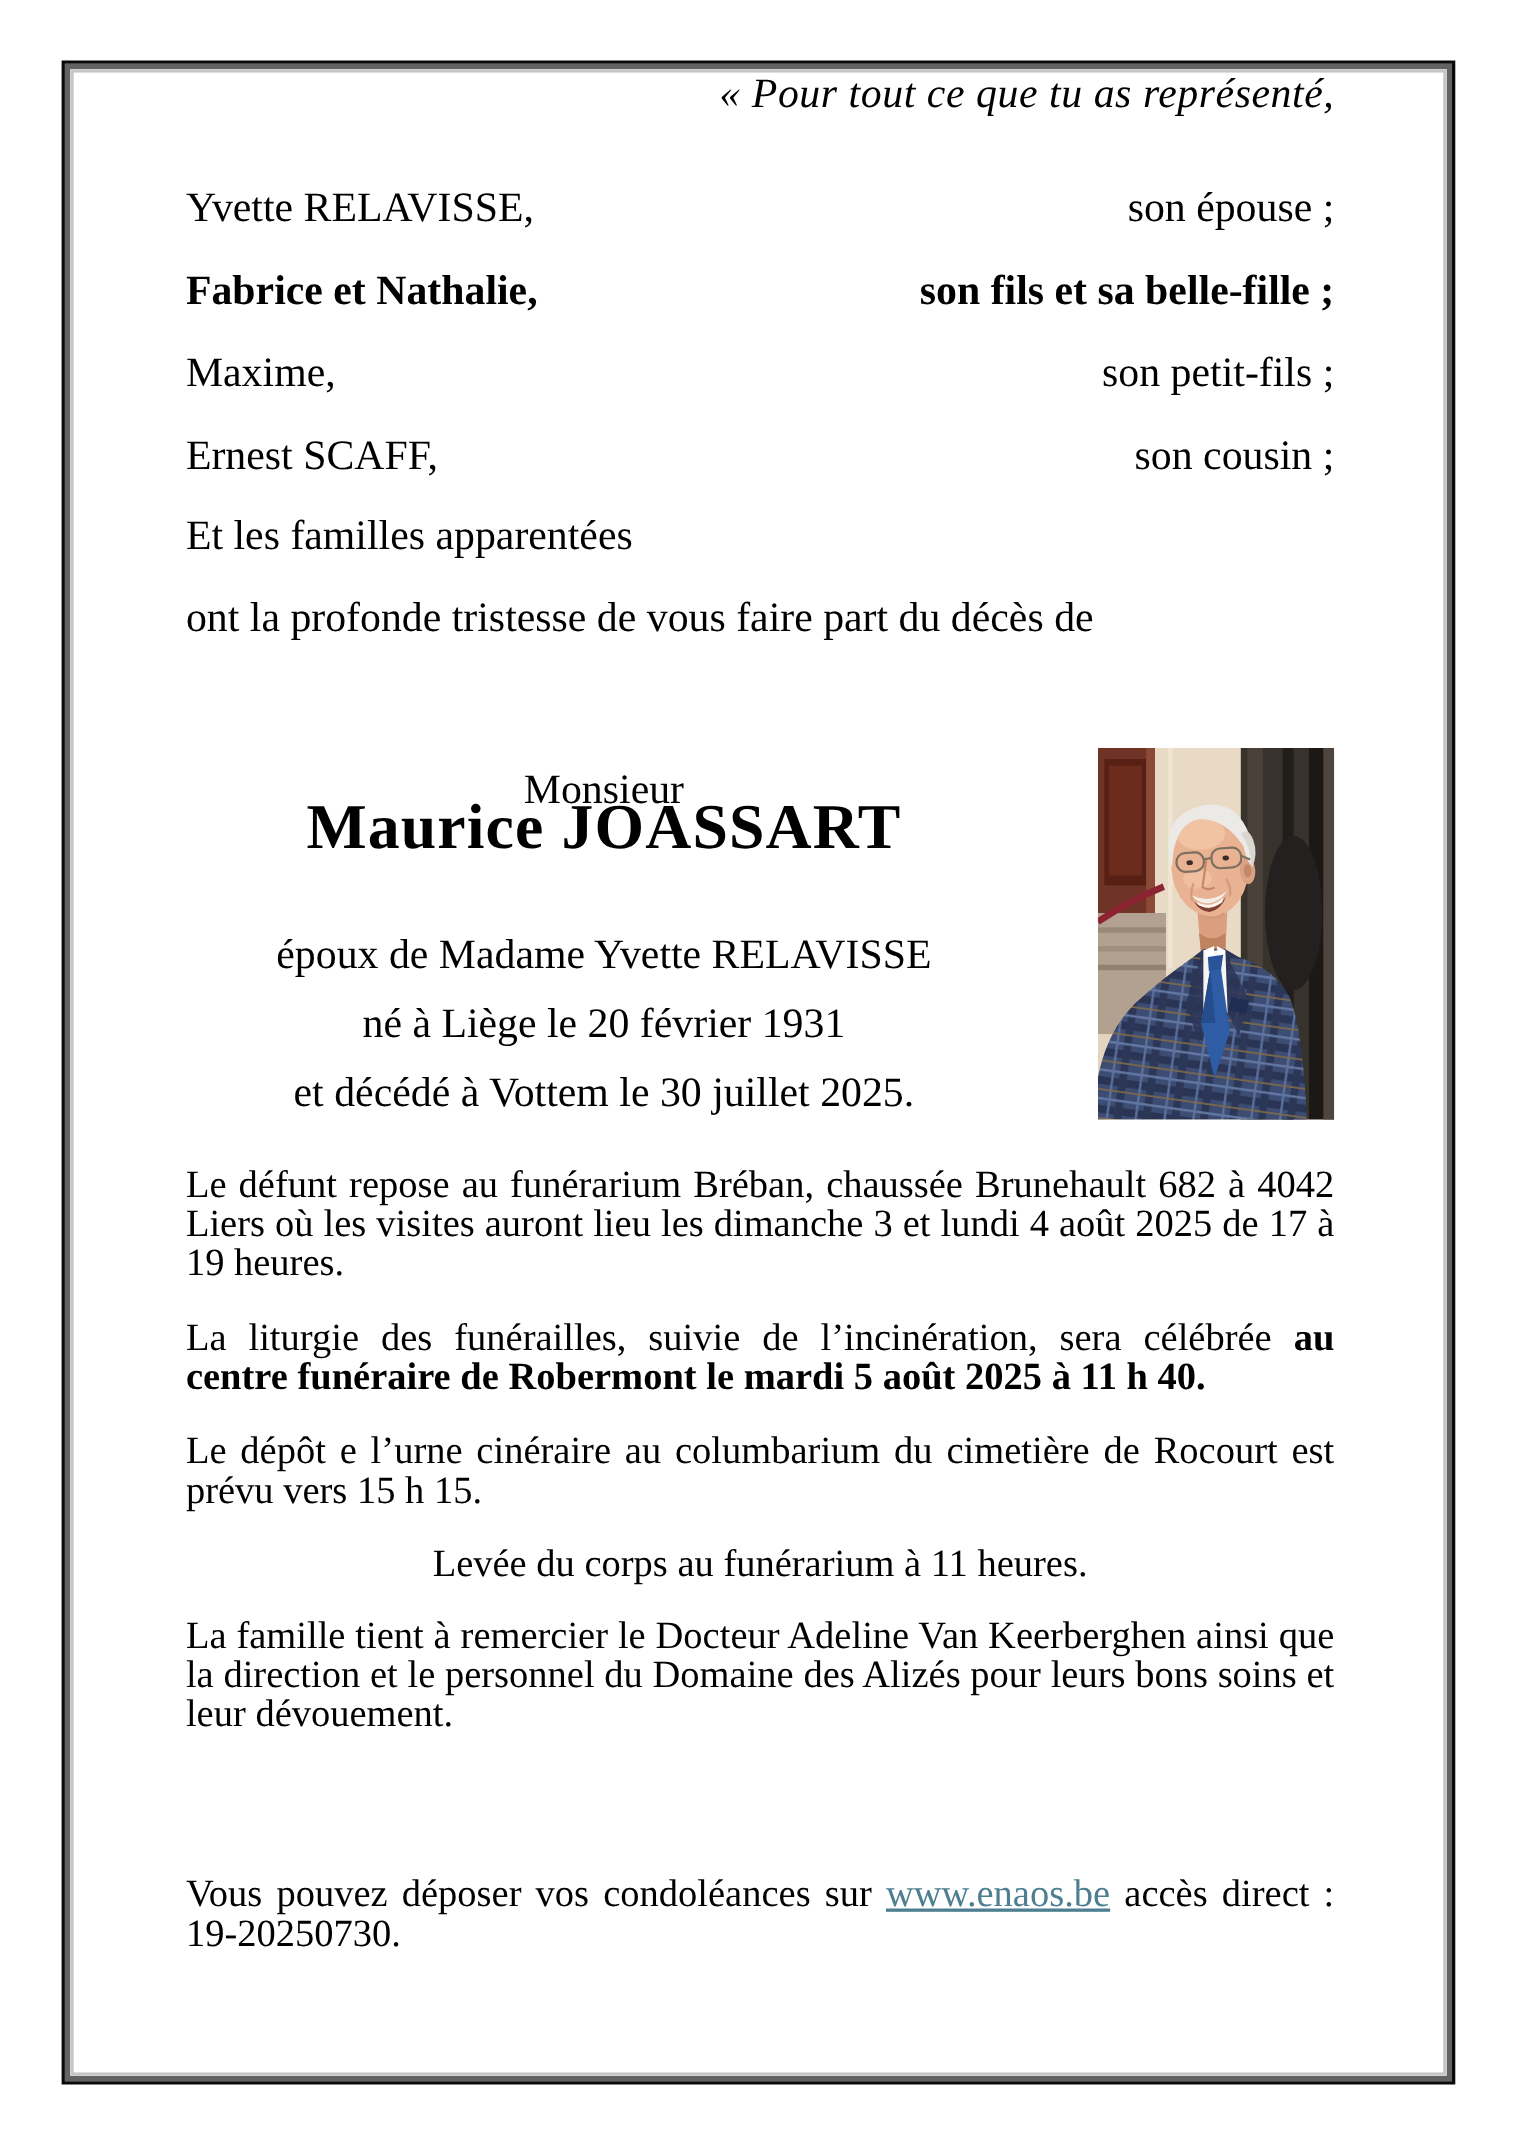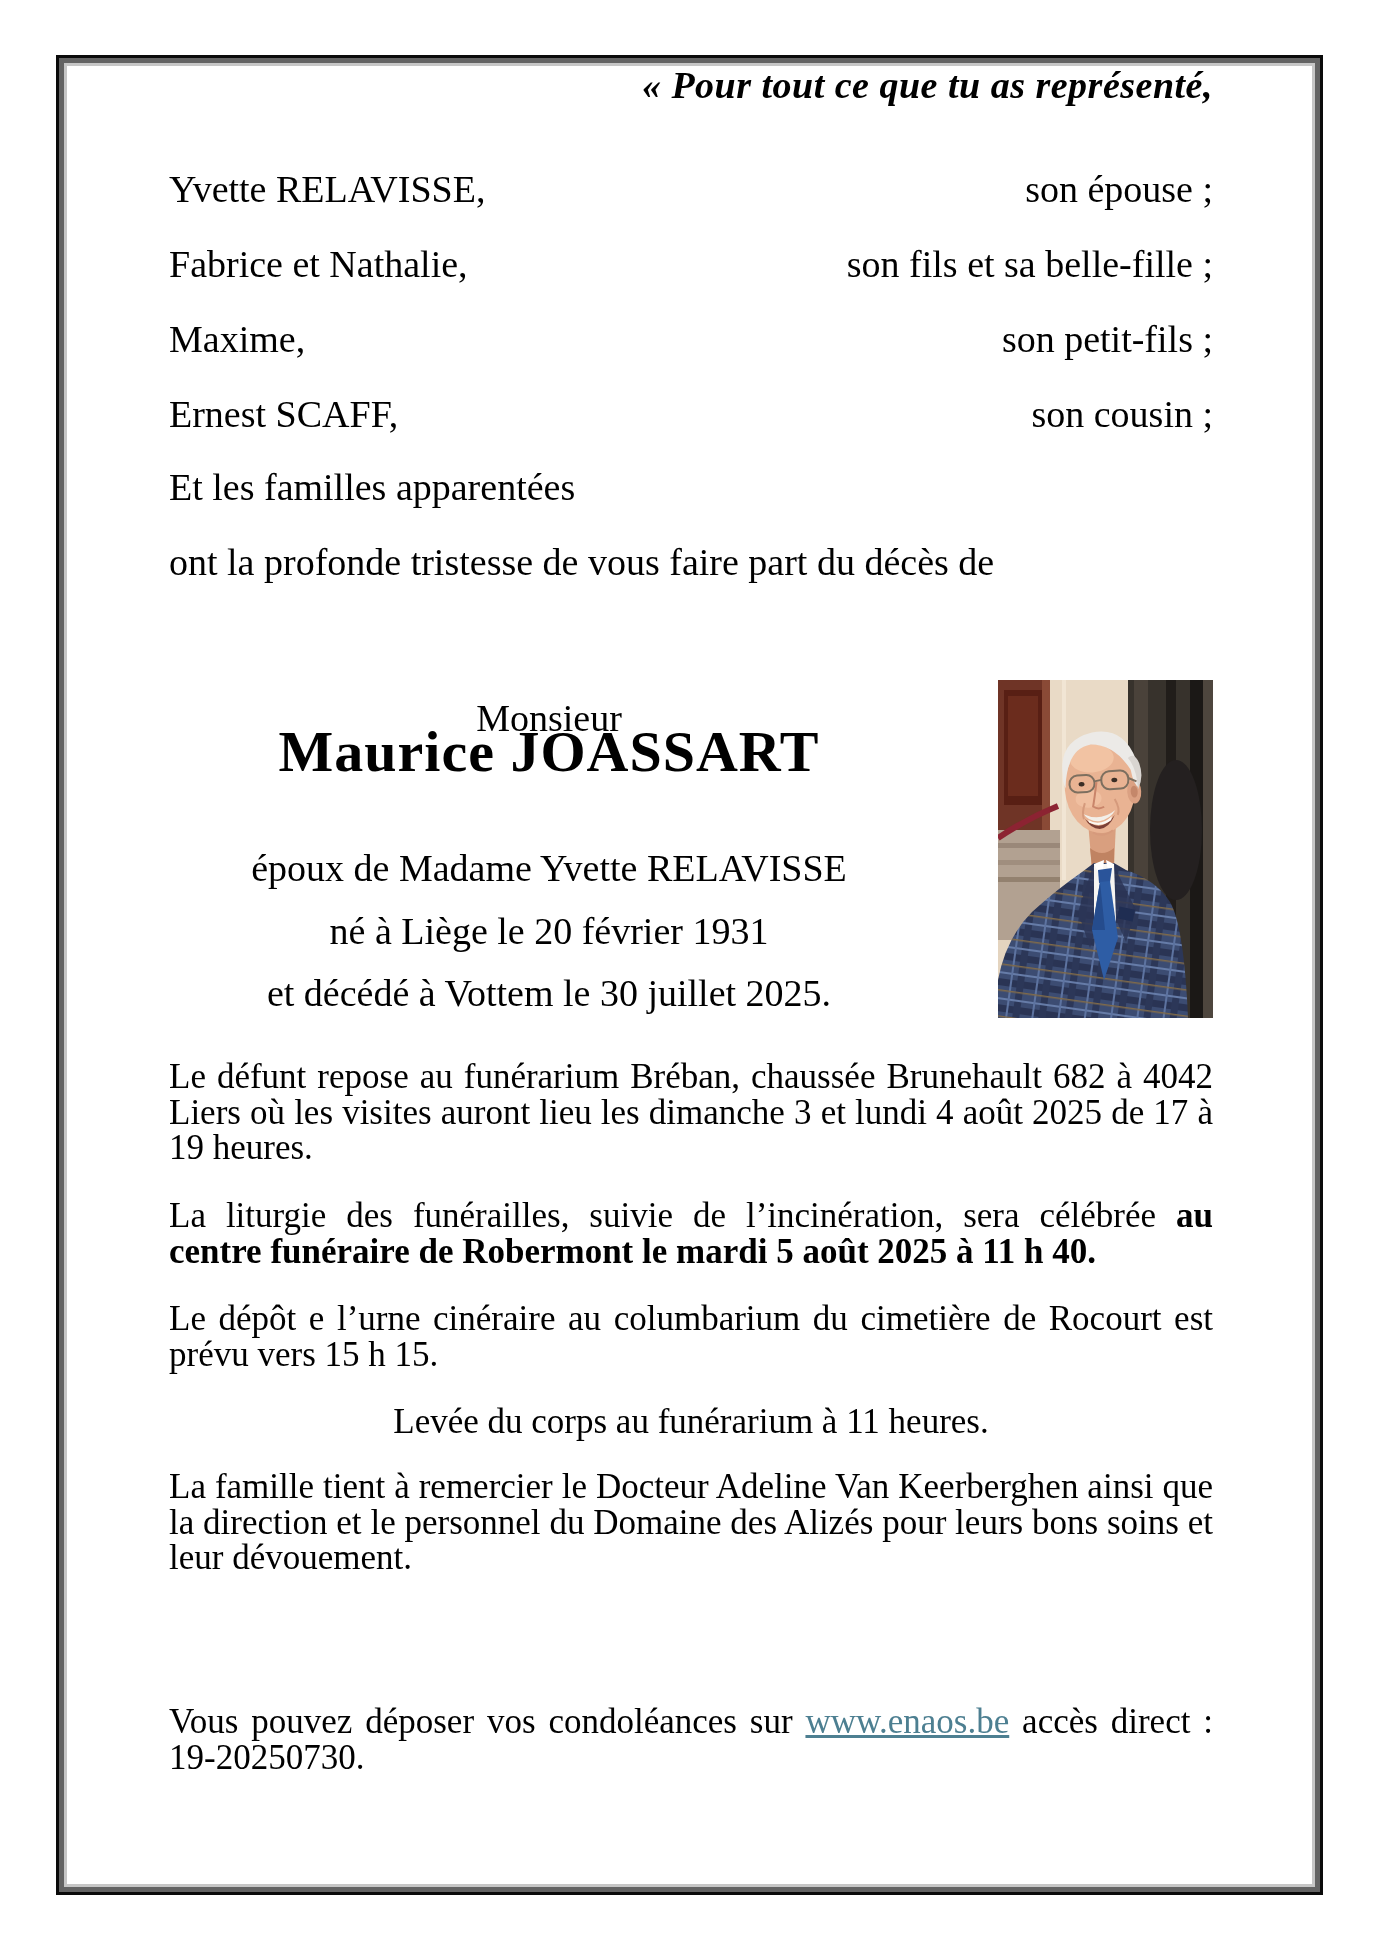--- a/index.html
+++ b/index.html
@@ -24,29 +24,28 @@
   .frame-inner{ position:absolute; inset:0; border:3px solid #c6c6c6; background:#fff; }
 
   
   .abs { position:absolute; }
 
   .quote {
     left:169px; top:63px; width:1044px;
     text-align:right; font-style:italic;
     font-size:38px; line-height:44px;
     letter-spacing:0.5px;
-    font-weight:bold;
   }
 
   .relation-row {
     left:169px; width:1044px;
     display:flex; justify-content:space-between; align-items:baseline;
     font-size:38px; line-height:38px;
   }
-  .row-1 { top:170px; } .row-2 { top:245px; }
+  .row-1 { top:170px; } .row-2 { top:245px;font-weight:bold; }
   .row-3 { top:320px; } .row-4 { top:395px; }
 
   .family-line { left:169px; width:1044px; font-size:38px; line-height:38px; text-align:left; }
   .fam-1 { top:468px; } .fam-2 { top:543px; }
 
   .center-col { left:169px; width:760px; text-align:center; font-size:38px; line-height:40px; }
   .monsieur   { top:698px; }
   .deceased-name { top:720px; font-size:58px; font-weight:bold; line-height:64px; letter-spacing:1px; }
   .spouse-line { top:848px; }
   .birth-line  { top:911px; }

